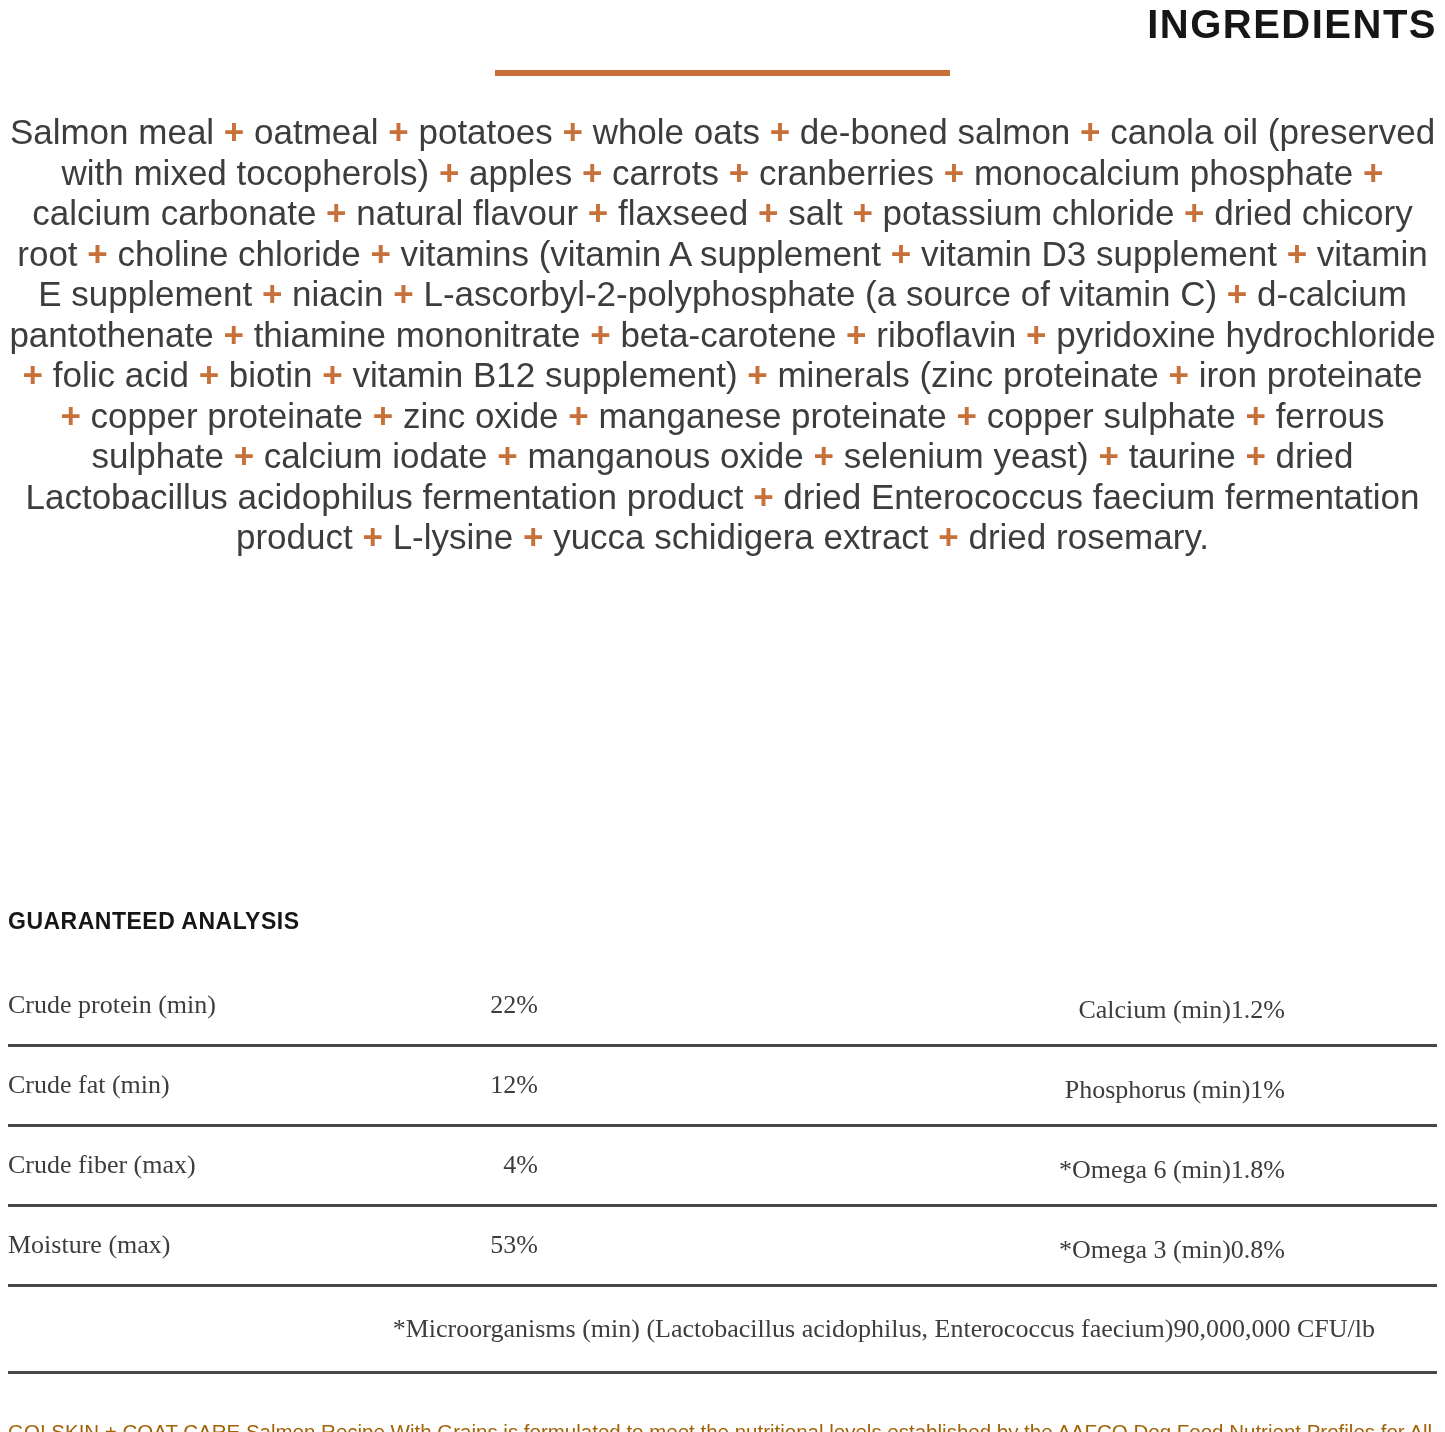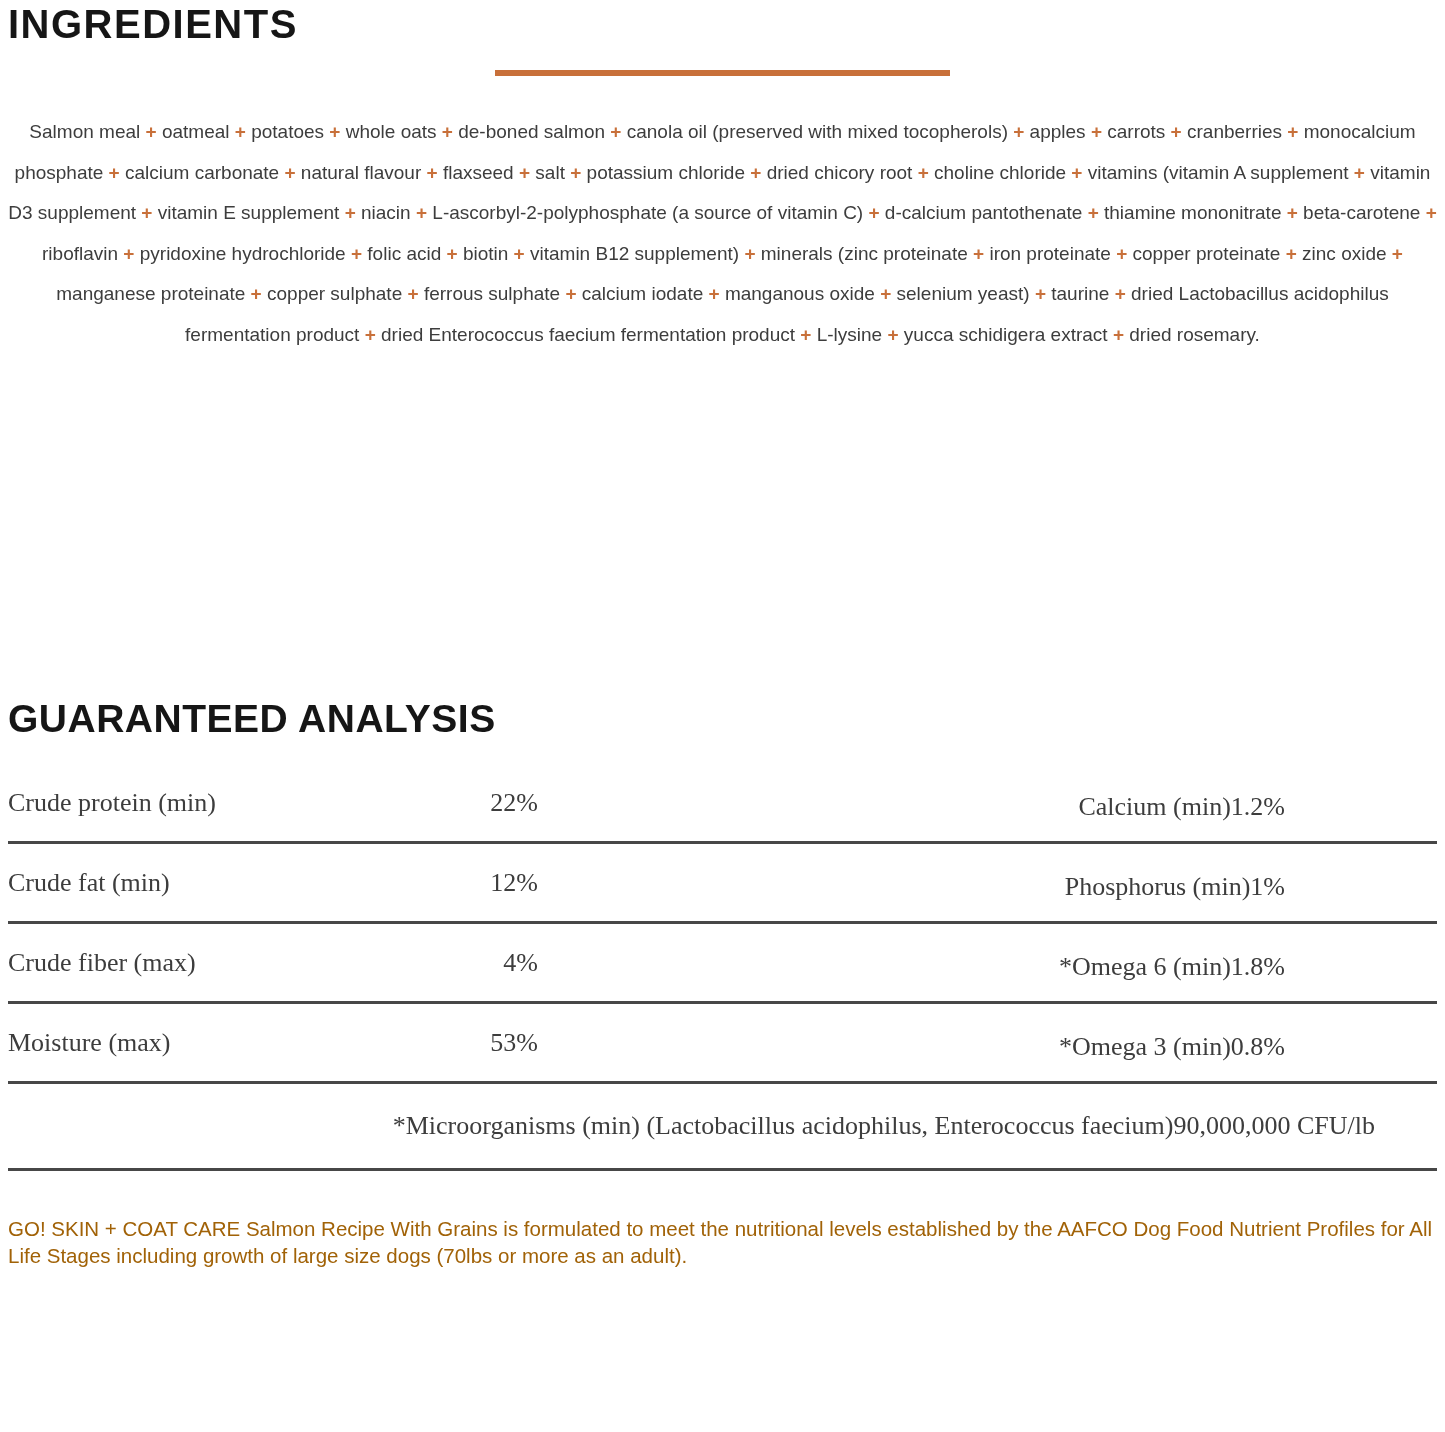--- a/index.html
+++ b/index.html
@@ -5,34 +5,34 @@
   :root { --accent: #C8703A; --ink: #161616; --body: #3D3D3D; --rule: #474747; }
   * { box-sizing: border-box; }
   html, body { margin: 0; padding: 0; }
   body {
     width: 1445px; height: 1432px; background: #ffffff; overflow: hidden;
     font-family: "Liberation Sans", sans-serif; color: var(--body);
   }
   .page { padding: 0 8px; }
 
   .ingredients-title {
-    margin: 4px 0 0; text-align: left;
+    margin: 4px 0 0; text-align: right;
     font-size: 40px; line-height: 40px; font-weight: 800;
     letter-spacing: 1.5px; color: var(--ink);
   }
   .divider { width: 455px; height: 6px; background: var(--accent); margin: 26px auto 0; }
 
   .ingredients-text {
     margin: 36px 0 0; text-align: center;
-    font-size: 19px; line-height: 40.5px; color: var(--body);
+    font-size: 35px; line-height: 40.5px; color: var(--body);
   }
   .plus { color: var(--accent); font-weight: 700; }
 
   .ga-title {
-    margin: 346px 0 0; font-size: 39px; line-height: 35px;
+    margin: 346px 0 0; font-size: 23px; line-height: 35px;
     font-weight: 800; letter-spacing: 0.5px; color: var(--ink);
   }
 
   .ga-table { margin-top: 28px; font-family: Liberation Serif, serif; }
   .ga-row {
     display: flex; align-items: center; height: 80px;
     border-bottom: 3px solid var(--rule); font-size: 26px;
   }
   .ga-left  { width: 530px; display: flex; justify-content: space-between; }
   .ga-spacer { width: 145px; }

